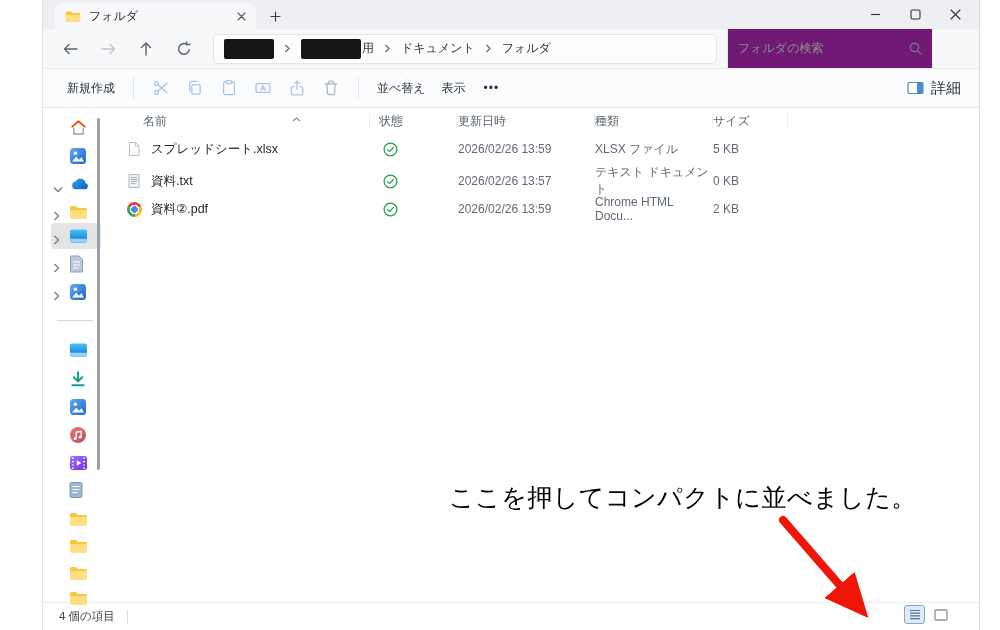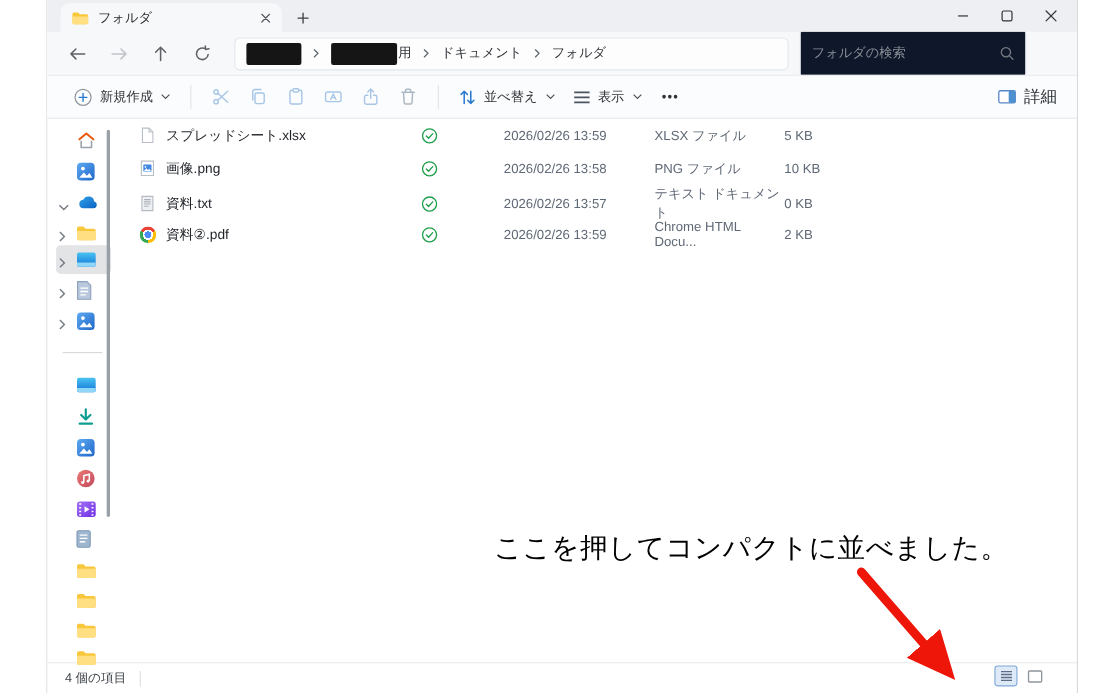--- a/index.html
+++ b/index.html
@@ -23,27 +23,27 @@
        padding:0 26px 0 8px;flex:none;}
   .nav-btn{width:38px;height:30px;display:flex;align-items:center;justify-content:center;border-radius:5px;}
   .address-box{height:30px;width:504px;background:#fdfdfe;border:1px solid #e4e7ea;border-radius:5px;
        display:flex;align-items:center;padding:0 10px;gap:8px;margin-left:10px;box-sizing:border-box;}
   .crumb{font-size:12px;color:#2f3337;white-space:nowrap;}
   .crumb-suffix{font-size:12px;color:#2f3337;margin-left:1px;}
   .redact{height:20px;background:#151515;border-radius:2px;}
   .redact.r1{width:50px;}
   .redact.r2{width:60px;}
   .crumb-sep{display:flex;align-items:center;margin:0 2px;}
-  .search-box{height:47px;width:206px;background:#0f172a;border:1px solid #e4e7ea;border-radius:5px;
+  .search-box{height:47px;width:206px;background:#701a75;border:1px solid #e4e7ea;border-radius:5px;
        display:flex;align-items:center;padding:0 10px;margin-left:10px;box-sizing:border-box;flex:none;}
   .search-ph{font-size:12px;color:#8b9097;flex:1;}
   
   .toolbar{height:40px;background:#fbfcfd;border-top:1px solid #e9ebee;border-bottom:1px solid #e4e7ea;
        display:flex;align-items:center;padding:0 18px 0 16px;flex:none;box-sizing:border-box;}
-  .tb-text-btn{display:flex;align-items:center;gap:7px;font-size:12px;color:#2f3337;padding:0 8px;height:32px;border-radius:4px;}
+  .tb-text-btn{display:flex;align-items:center;gap:7px;font-size:12px;color:#2f3337;padding:0 8px;height:32px;border-radius:4px;flex-direction:column;}
   .tb-sep{width:1px;height:22px;background:#e2e5e9;margin:0 10px;}
   .tb-icon-btn{width:34px;height:32px;display:flex;align-items:center;justify-content:center;border-radius:4px;}
   .tb-more{font-size:12px;color:#2f3337;letter-spacing:1px;padding:0 10px;}
   .tb-details{margin-left:auto;display:flex;align-items:center;gap:7px;font-size:15px;color:#2f3337;}
   
   .main{flex:1;display:flex;min-height:0;}
   .sidebar{width:62px;position:relative;flex:none;}
   .side-item{position:absolute;left:0;width:62px;height:26px;}
   .side-item .chev{position:absolute;left:10px;top:8px;}
   .side-item .sicon{position:absolute;left:26px;top:50%;transform:translateY(-50%);display:flex;}
@@ -447,20 +447,32 @@
           <svg width="19" height="15" viewBox="0 0 19 15">
               <path d="M1 3.2A1.7 1.7 0 0 1 2.7 1.5h4.2l1.9 1.9h7.5A1.7 1.7 0 0 1 18 5.1v7.2A1.7 1.7 0 0 1 16.3 14H2.7A1.7 1.7 0 0 1 1 12.3z" fill="#f9c73c"></path>
               <path d="M1 5.6h17v6.7A1.7 1.7 0 0 1 16.3 14H2.7A1.7 1.7 0 0 1 1 12.3z" fill="#ffdf81"></path>
             </svg>
         </span>
       </div>
       <div class="side-scrollbar"></div>
     </div>
 
     <div class="content">
+      <div class="cols list-header">
+        <div class="hcell first">名前</div>
+        <div class="hcell status">状態</div>
+        <div class="hcell">更新日時</div>
+        <div class="hcell">種類</div>
+        <div class="hcell">サイズ</div>
+        <span class="sort-caret">
+          <svg width="9" height="5" viewBox="0 0 9 5">
+              <path d="M1 4l3.5-3L8 4" fill="none" stroke="#8a8f98" stroke-width="1.1"></path>
+            </svg>
+        </span>
+      </div>
       <div>
   <div class="cols file-row">
     <div class="cell-name">
       <span class="icon-slot">
   <svg width="16" height="16" viewBox="0 0 16 16">
     <path d="M3.5 1.5h6l3.5 3.5v9.5H3.5z" fill="#fff" stroke="#b9bec6"></path>
     <path d="M9.5 1.5v3.5H13" fill="none" stroke="#b9bec6"></path>
   </svg>
 </span>
       <span>スプレッドシート.xlsx</span>
@@ -469,42 +481,20 @@
   <svg width="15" height="15" viewBox="0 0 15 15">
     <circle cx="7.5" cy="7.5" r="6.4" fill="none" stroke="#1e9e4a" stroke-width="1.2"></circle>
     <path d="M4.6 7.7l2 2 3.8-4.2" fill="none" stroke="#1e9e4a" stroke-width="1.2" stroke-linecap="round" stroke-linejoin="round"></path>
   </svg>
 </div>
     <div>2026/02/26 13:59</div>
     <div>XLSX ファイル</div>
     <div class="cell-size">5 KB</div>
   </div>
 
-  <div class="cols file-row">
-    <div class="cell-name">
-      <span class="icon-slot">
-  <svg width="16" height="16" viewBox="0 0 16 16">
-    <path d="M2.5 1.5h11v13h-11z" fill="#fff" stroke="#b9bec6"></path>
-    <rect x="4.3" y="4.6" width="7.4" height="6.4" rx="0.6" fill="#3f87e0"></rect>
-    <circle cx="6.2" cy="6.6" r="0.8" fill="#fff"></circle>
-    <path d="M4.8 10.4l2.2-2.4 1.5 1.6 1.2-1.3 1.5 2.1z" fill="#fff"></path>
-  </svg>
-</span>
-      <span>画像.png</span>
-    </div>
-    <div class="cell-status">
-  <svg width="15" height="15" viewBox="0 0 15 15">
-    <circle cx="7.5" cy="7.5" r="6.4" fill="none" stroke="#1e9e4a" stroke-width="1.2"></circle>
-    <path d="M4.6 7.7l2 2 3.8-4.2" fill="none" stroke="#1e9e4a" stroke-width="1.2" stroke-linecap="round" stroke-linejoin="round"></path>
-  </svg>
-</div>
-    <div>2026/02/26 13:58</div>
-    <div>PNG ファイル</div>
-    <div class="cell-size">10 KB</div>
-  </div>
 
   <div class="cols file-row">
     <div class="cell-name">
       <span class="icon-slot">
   <svg width="16" height="16" viewBox="0 0 16 16">
     <path d="M3 1.5h10v13H3z" fill="#eef0f3" stroke="#b4bac2"></path>
     <path d="M5 4.5h6M5 6.5h6M5 8.5h6M5 10.5h4" stroke="#aab1ba" stroke-width="1"></path>
   </svg>
 </span>
       <span>資料.txt</span>

